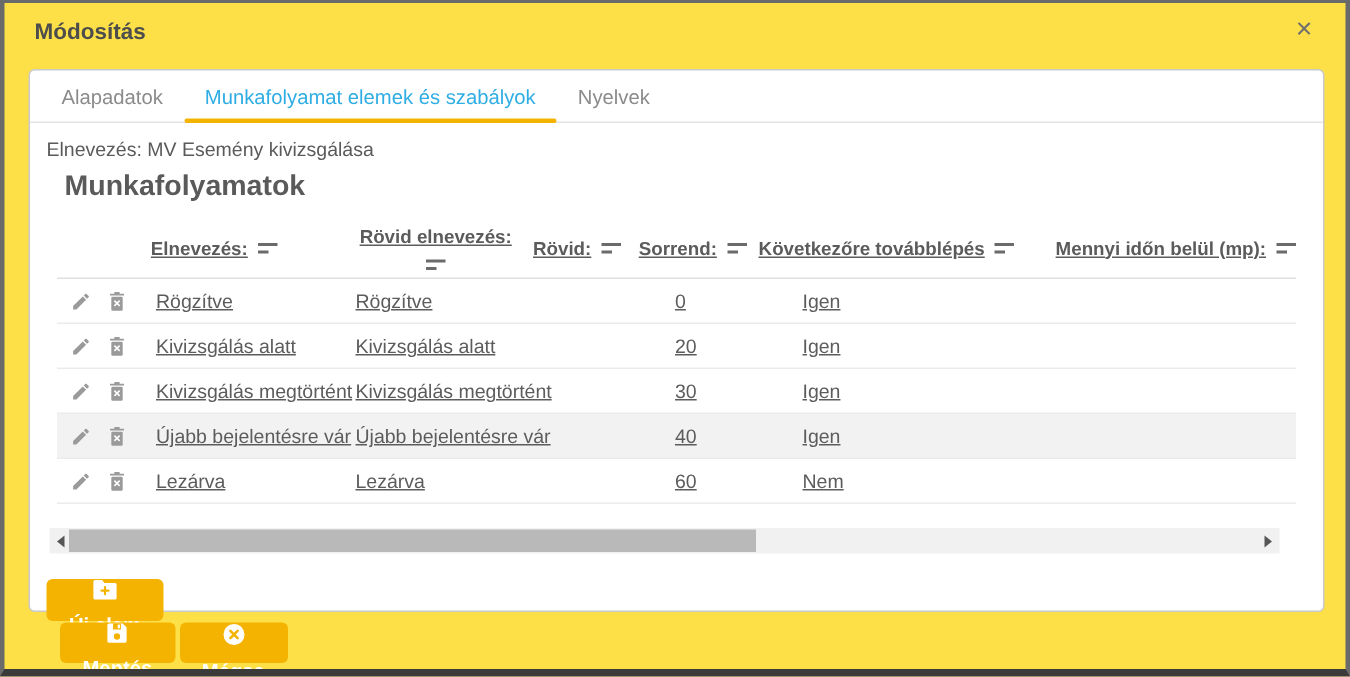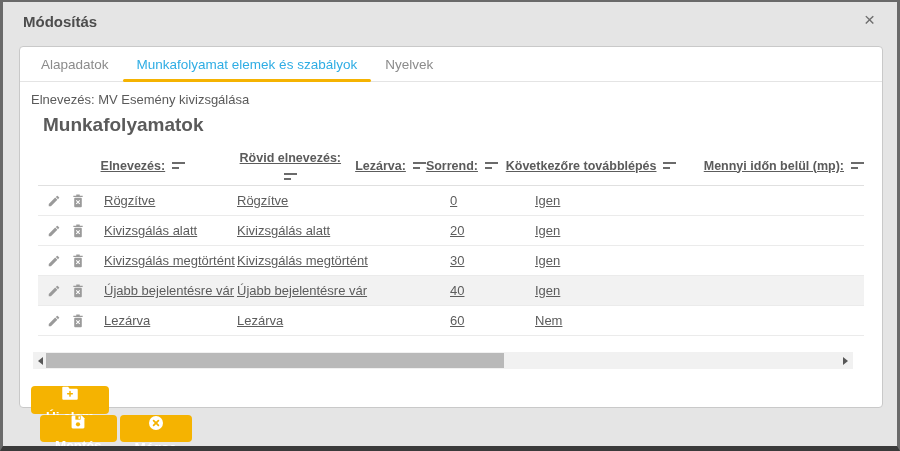--- a/index.html
+++ b/index.html
@@ -3,21 +3,21 @@
 <meta charset="utf-8">
 <style>
   * { margin:0; padding:0; box-sizing:border-box; }
   body {
     font-family: "Liberation Sans", "DejaVu Sans", sans-serif;
     background:#fff;
   }
   .dialog{
     position:relative;
     width:900px; height:451px;
-    background:#e5e5e5;
+    background:#fde047;
     border:2px solid #6a6a6a;
     border-left-width:3px; border-right-width:3px;
     border-bottom:5px solid #3a3a3a;
     overflow:hidden;
   }
   .dialog-title{
     position:absolute; left:20px; top:11px;
     font-size:15px; font-weight:bold; color:#4d4d4d;
   }
   .close-btn{
@@ -101,21 +101,21 @@
           <div class="c-act"></div>
           <div class="c-name hcell">
             <span>Elnevezés:</span>
             <span class="sort"></span>
           </div>
           <div class="c-short hcell">
             <span>Rövid elnevezés:</span>
             <span class="sort"></span>
           </div>
           <div class="c-desc hcell">
-            <span>Lezárva:</span>
+            <span>Rövid:</span>
             <span class="sort"></span>
           </div>
           <div class="c-order hcell">
             <span>Sorrend:</span>
             <span class="sort"></span>
           </div>
           <div class="c-next hcell">
             <span>Következőre továbblépés</span>
             <span class="sort"></span>
           </div>

